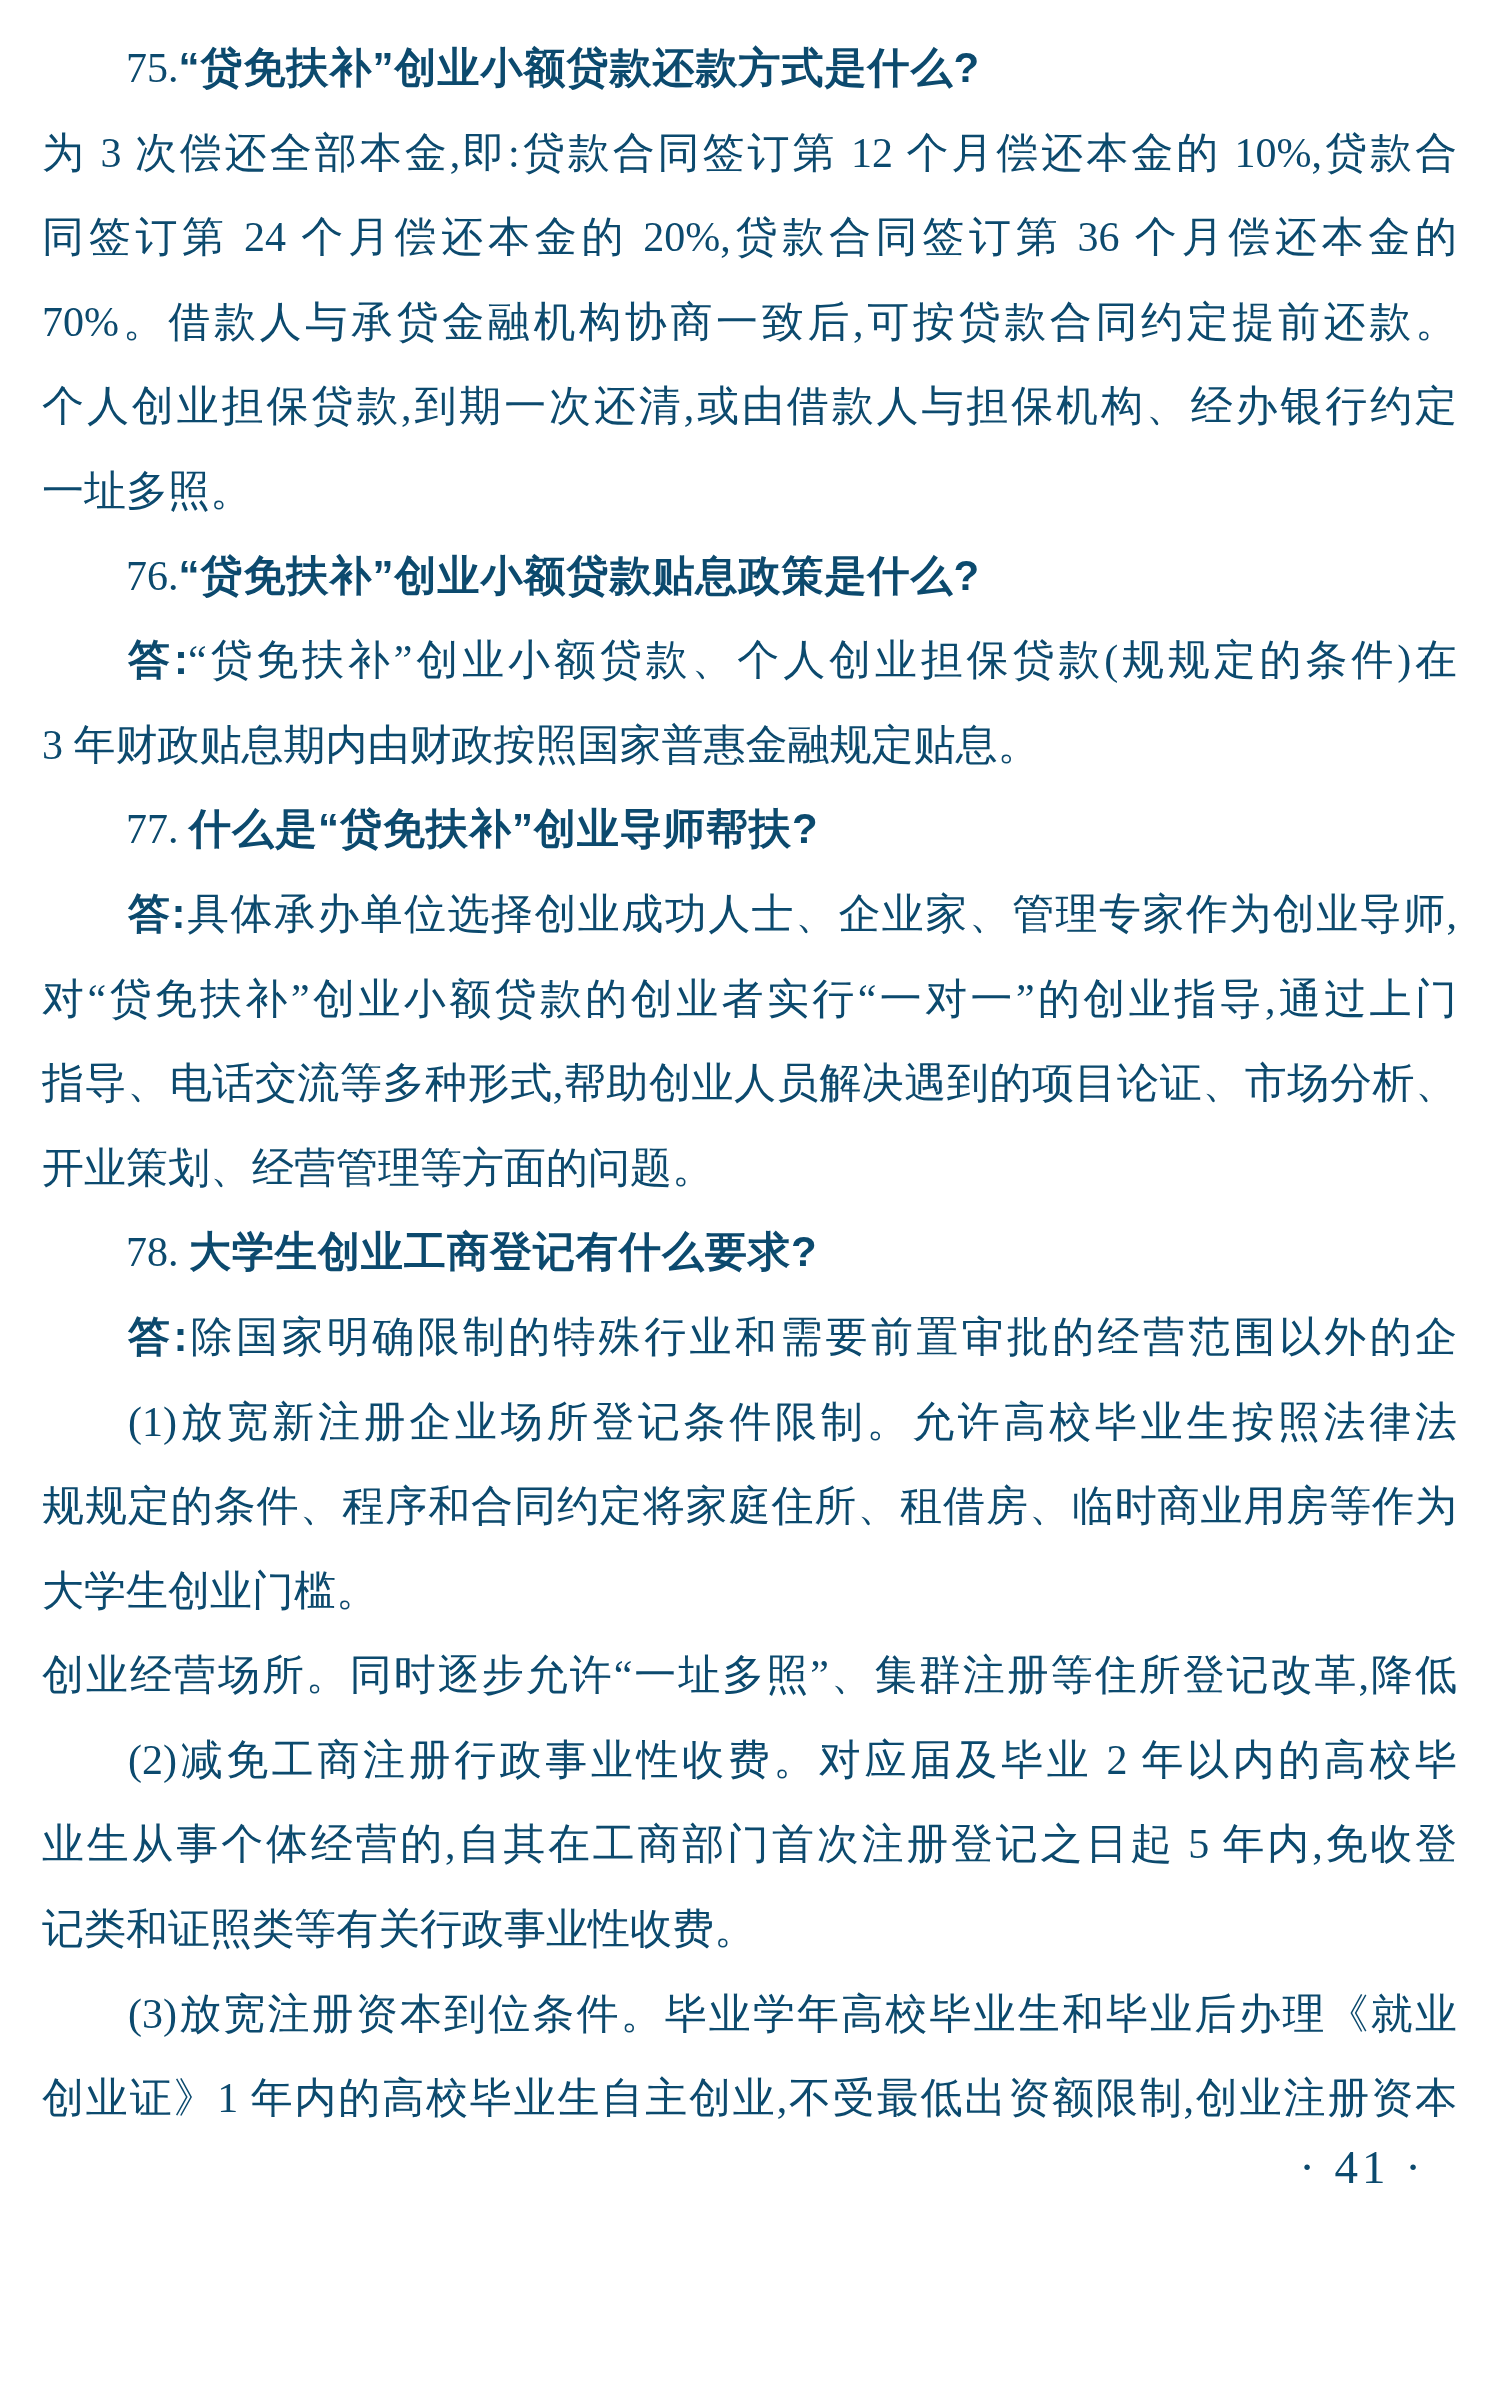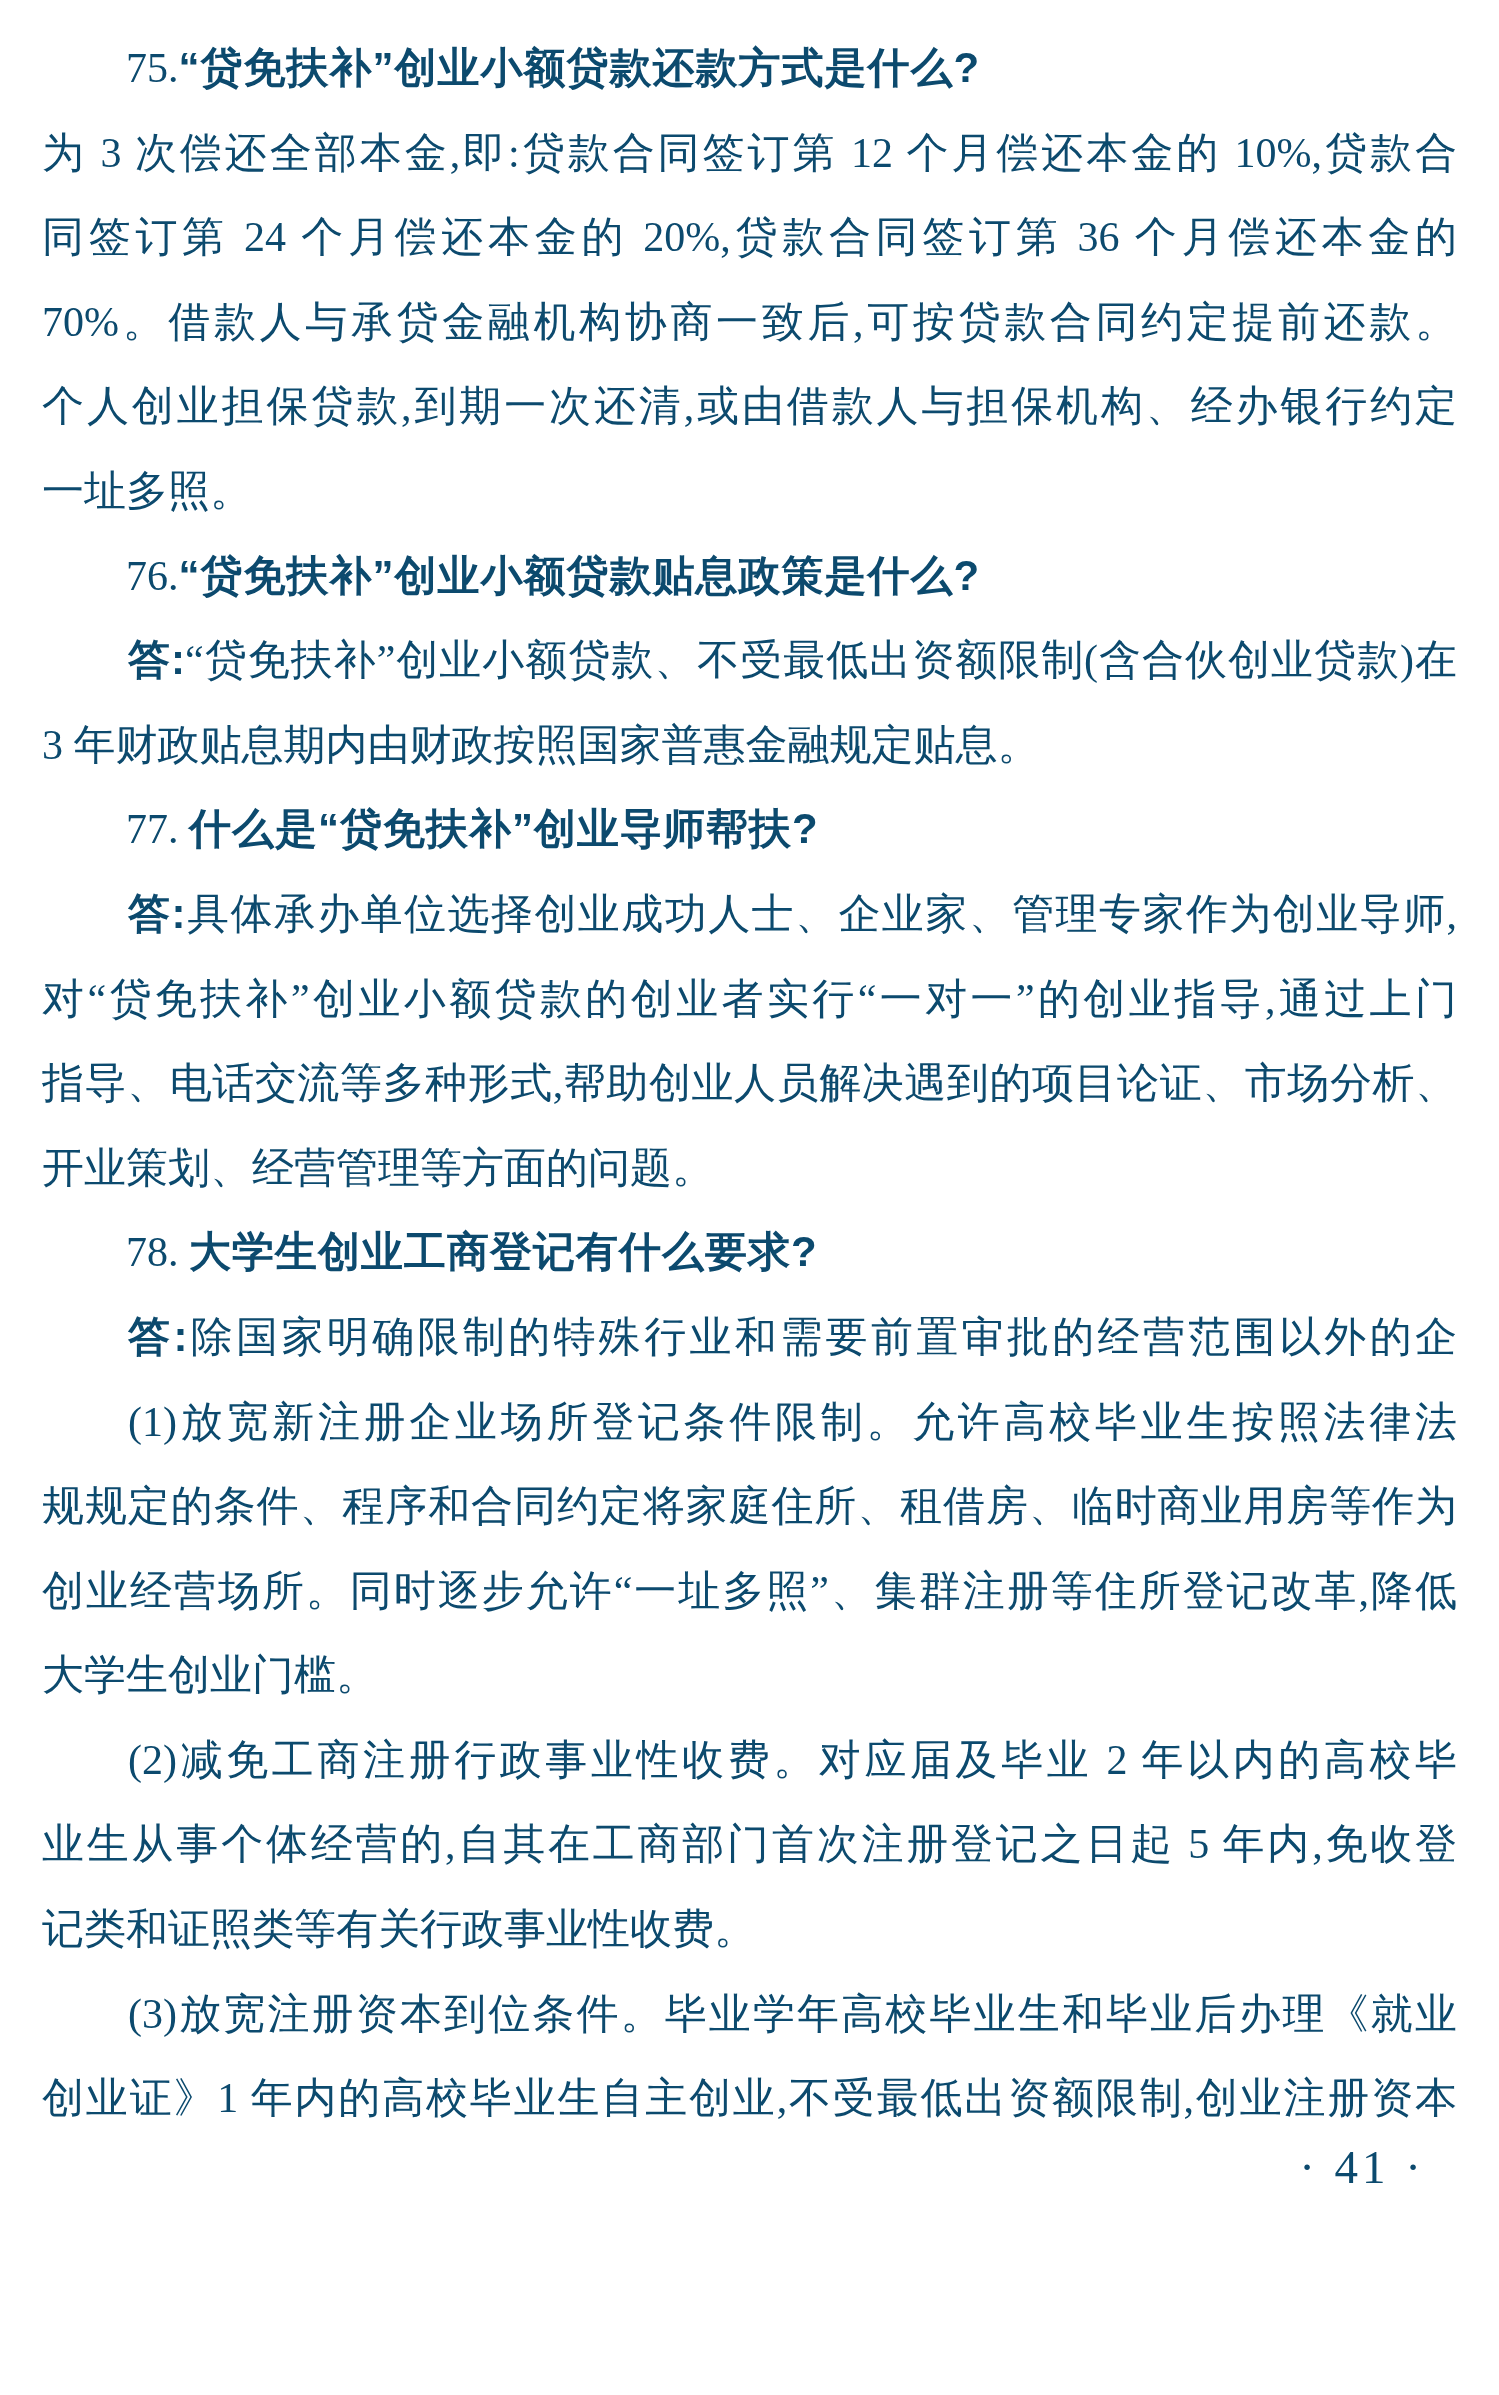--- a/index.html
+++ b/index.html
@@ -74,38 +74,38 @@
     <div class="line heading"><span class="h-num">75.</span><span>“贷免扶补”创业小额贷款还款方式是什么?</span></div>
 
     <div class="line just">为 3 次偿还全部本金,即:贷款合同签订第 12 个月偿还本金的 10%,贷款合</div>
     <div class="line just">同签订第 24 个月偿还本金的 20%,贷款合同签订第 36 个月偿还本金的</div>
     <div class="line just">70%。借款人与承贷金融机构协商一致后,可按贷款合同约定提前还款。</div>
     <div class="line just">个人创业担保贷款,到期一次还清,或由借款人与担保机构、经办银行约定</div>
     <div class="line">一址多照。</div>
 
     <div class="line heading"><span class="h-num">76.</span><span>“贷免扶补”创业小额贷款贴息政策是什么?</span></div>
 
-    <div class="line just indent"><span class="ans-prefix">答:</span><span>“贷免扶补”创业小额贷款、不受最低出资额限制(含合伙创业贷款)在</span></div>
+    <div class="line just indent"><span class="ans-prefix">答:</span><span>“贷免扶补”创业小额贷款、个人创业担保贷款(规规定的条件)在</span></div>
     <div class="line">3 年财政贴息期内由财政按照国家普惠金融规定贴息。</div>
 
     <div class="line heading"><span class="h-num">77. </span><span>什么是“贷免扶补”创业导师帮扶?</span></div>
 
     <div class="line just indent"><span class="ans-prefix">答:</span><span>具体承办单位选择创业成功人士、企业家、管理专家作为创业导师,</span></div>
     <div class="line just">对“贷免扶补”创业小额贷款的创业者实行“一对一”的创业指导,通过上门</div>
     <div class="line just">指导、电话交流等多种形式,帮助创业人员解决遇到的项目论证、市场分析、</div>
     <div class="line">开业策划、经营管理等方面的问题。</div>
 
     <div class="line heading"><span class="h-num">78. </span><span>大学生创业工商登记有什么要求?</span></div>
 
     <div class="line just indent"><span class="ans-prefix">答:</span><span>除国家明确限制的特殊行业和需要前置审批的经营范围以外的企</span></div>
 
     <div class="line just indent">(1)放宽新注册企业场所登记条件限制。允许高校毕业生按照法律法</div>
     <div class="line just">规规定的条件、程序和合同约定将家庭住所、租借房、临时商业用房等作为</div>
+    <div class="line">大学生创业门槛。</div>
     <div class="line just">创业经营场所。同时逐步允许“一址多照”、集群注册等住所登记改革,降低</div>
-    <div class="line">大学生创业门槛。</div>
 
     <div class="line just indent">(2)减免工商注册行政事业性收费。对应届及毕业 2 年以内的高校毕</div>
     <div class="line just">业生从事个体经营的,自其在工商部门首次注册登记之日起 5 年内,免收登</div>
     <div class="line">记类和证照类等有关行政事业性收费。</div>
 
     <div class="line just indent">(3)放宽注册资本到位条件。毕业学年高校毕业生和毕业后办理《就业</div>
     <div class="line just">创业证》1 年内的高校毕业生自主创业,不受最低出资额限制,创业注册资本</div>
 
     <div class="page-num">· 41 ·</div>
   </div>

